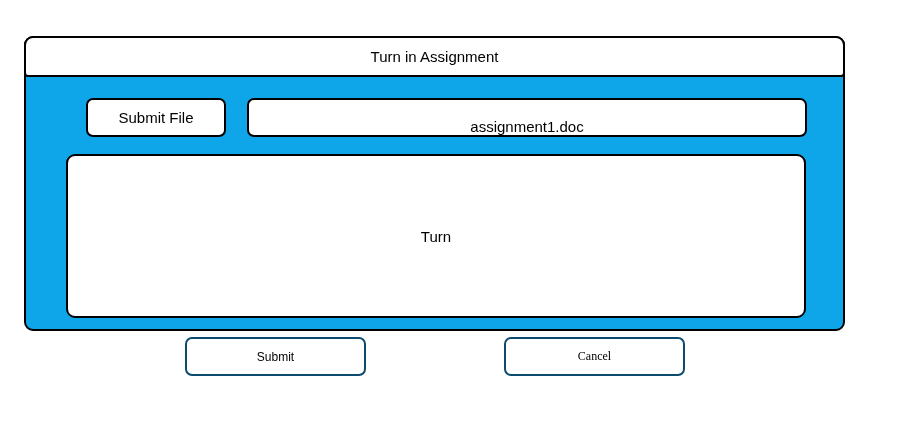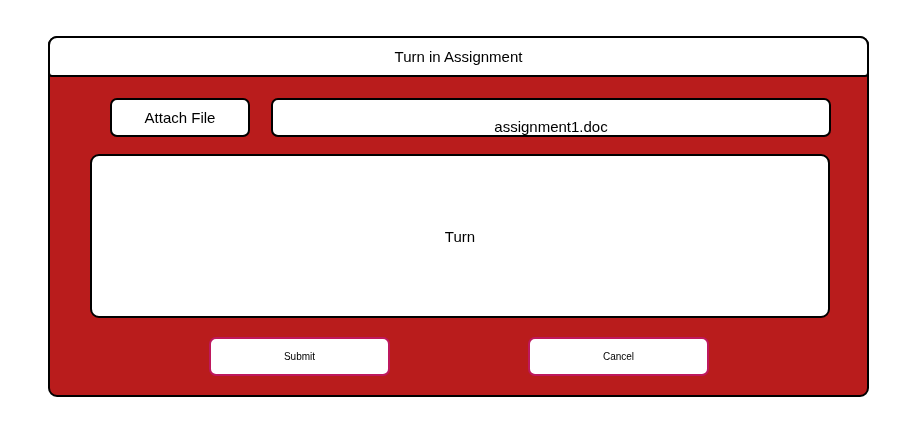--- a/index.html
+++ b/index.html
@@ -15,27 +15,27 @@
 
     .stage {
       position: relative;
       width: 900px;
       height: 428px;
       background: #ffffff;
     }
 
     .dialog {
       position: absolute;
-      left: 48px;
+      left: 24px;
       top: 36px;
       width: 821px;
-      height: 361px;
+      height: 295px;
       border: 2px solid #000000;
       border-radius: 9px;
-      background: #b91c1c;
+      background: #0ea5e9;
     }
 
     .title-bar {
       position: absolute;
       left: -2px;
       top: -2px;
       width: 821px;
       height: 41px;
       border: 2px solid #000000;
       border-radius: 9px 9px 4px 4px;
@@ -91,45 +91,45 @@
       justify-content: center;
       font-size: 15px;
       cursor: text;
     }
 
     .action-button {
       position: absolute;
       top: 299px;
       width: 181px;
       height: 39px;
-      border: 2px solid #be185d;
+      border: 2px solid #0c4a6e;
       border-radius: 7px;
       background: #ffffff;
       display: flex;
       align-items: center;
       justify-content: center;
-      font-size: 10px;
+      font-size: 12px;
       cursor: pointer;
     }
 
     .submit-button { left: 159px; }
-    .cancel-button { left: 478px; }
+    .cancel-button { left: 478px; font-family: Liberation Serif, serif; }
   </style>
 </head>
 <body>
 
 <div class="stage">
   <div class="dialog">
 
     <div class="title-bar">
       <span>Turn in Assignment</span>
     </div>
 
     <div class="attach-button">
-      <span>Attach File</span>
+      <span>Submit File</span>
     </div>
 
     <div class="file-field">
       <span>assignment1.doc</span>
     </div>
 
     <div class="text-area">
       <span>Turn</span>
     </div>
 

